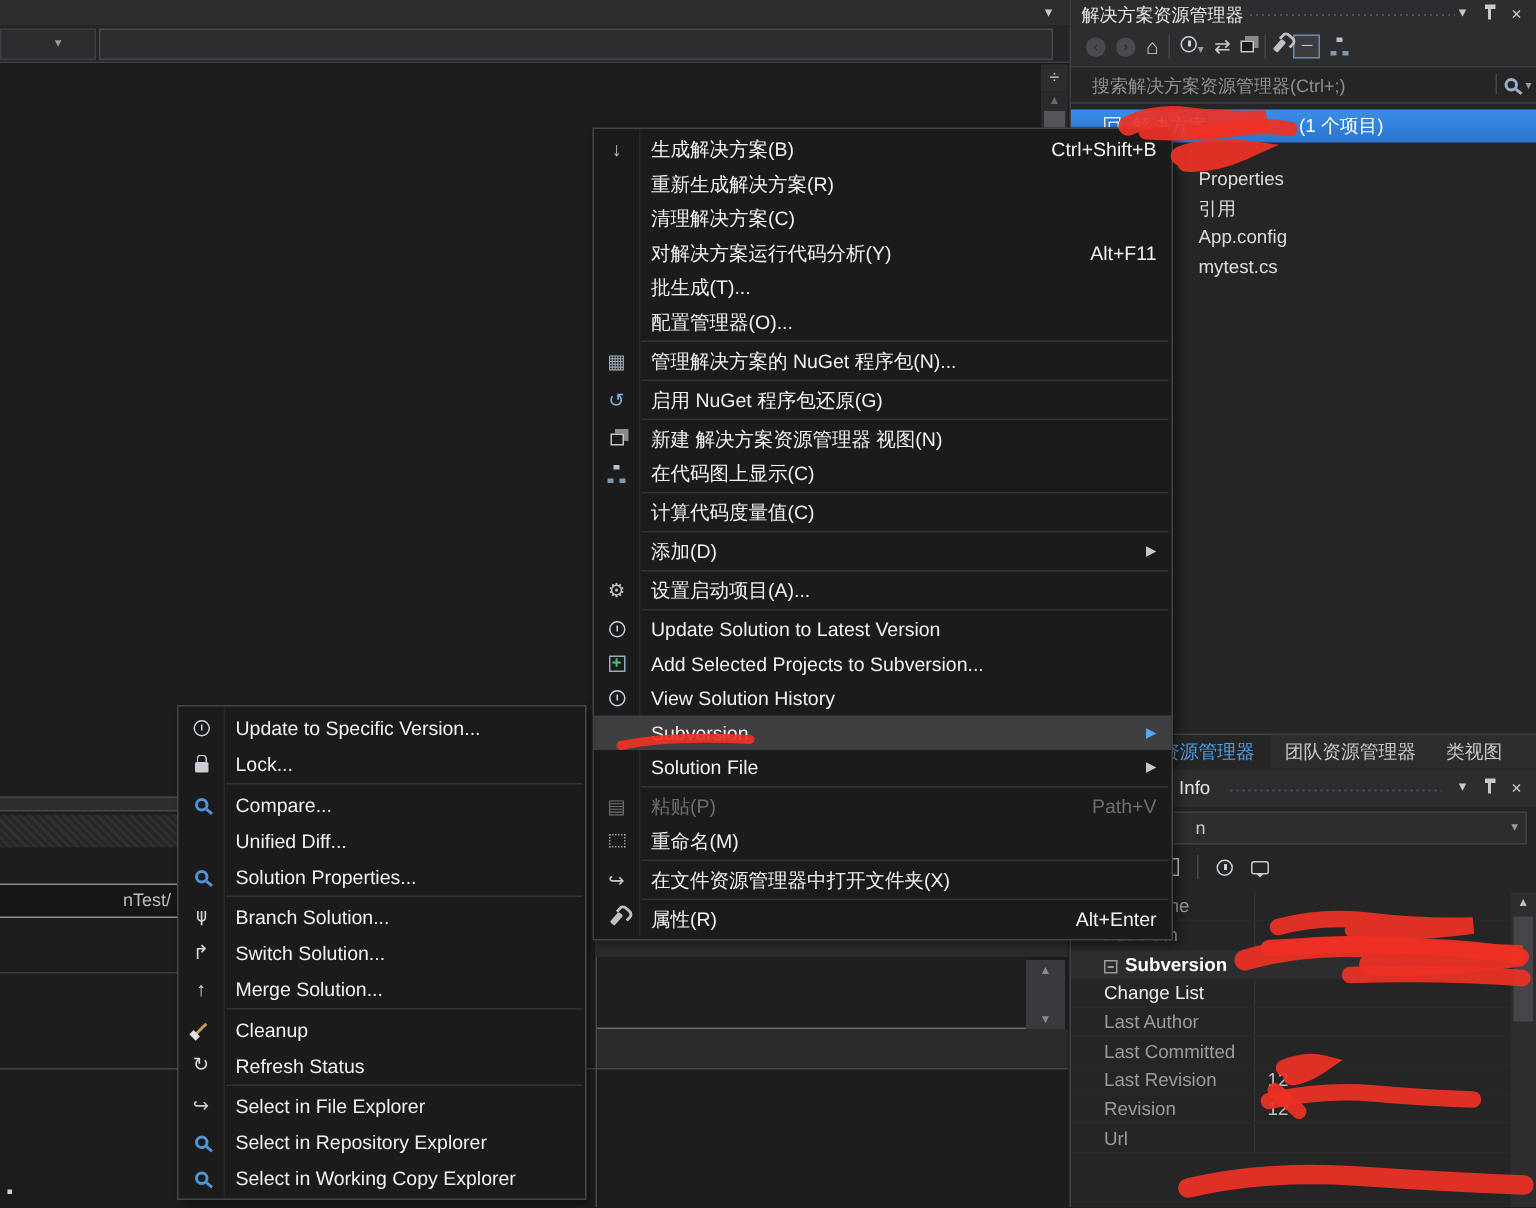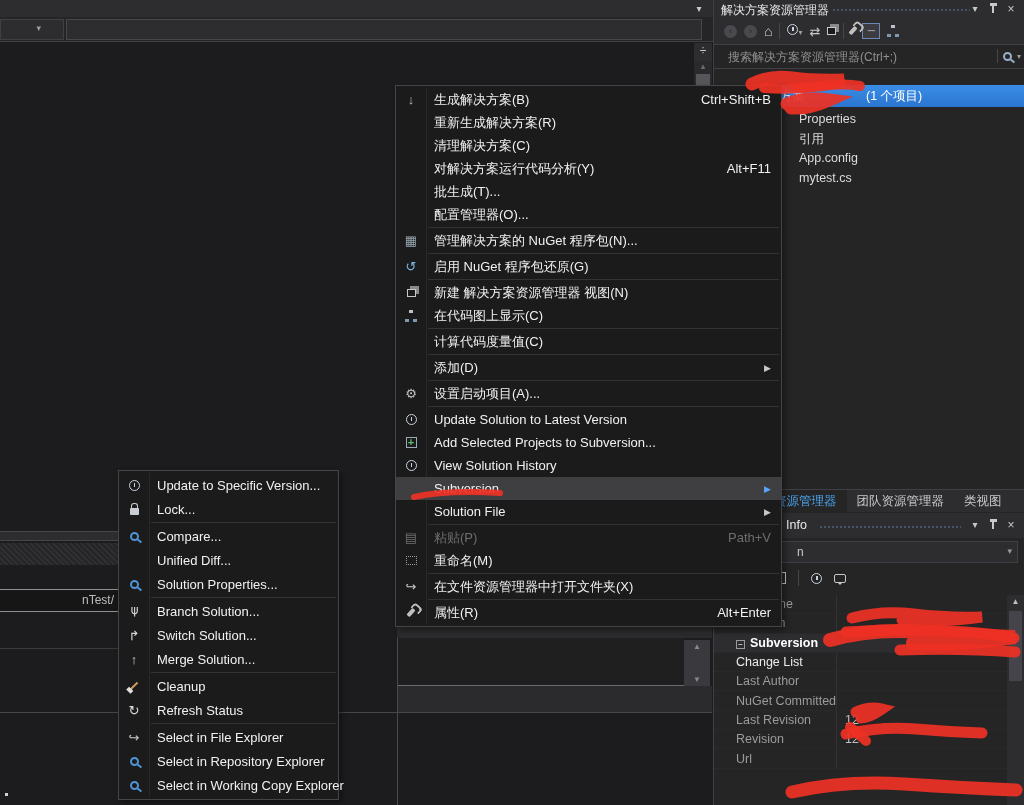--- a/index.html
+++ b/index.html
@@ -41,21 +41,21 @@
   .p-btn{position:absolute;top:1px;width:16px;height:16px;text-align:center;line-height:16px;color:#c8c8c8;font-size:10px;}
   .p-toolbar{position:absolute;left:0;top:18px;width:311px;height:27px;background:#2d2d30;border-bottom:1px solid #3f3f46;display:flex;align-items:center;gap:7px;padding-left:10px;}
   .tsep{width:1px;height:16px;background:#46464c;}
   .cs-navc{width:13px;height:13px;border-radius:50%;background:#4a4a4e;color:#26262a;font-size:9px;line-height:13px;text-align:center;display:inline-block;}
   .boxed{width:18px;height:16px;border:1px solid #6a88b4;background:#3c3c40;color:#c8c8c8;text-align:center;line-height:14px;font-size:10px;}
   .p-search{position:absolute;left:0;top:45px;width:311px;height:24px;background:#252526;border-bottom:1px solid #3f3f46;}
   .p-search .ph{position:absolute;left:14px;top:4px;color:#8f8f8f;font-size:12px;}
   .p-search .right{position:absolute;right:4px;top:4px;display:flex;align-items:center;gap:5px;}
   .p-search .vsep{width:1px;height:14px;background:#46464c;}
 
-  .root-row{position:absolute;left:0;top:73px;width:311px;height:22px;background:linear-gradient(#3a8ee6,#2a74cf);color:#fff;margin-top:12px;}
+  .root-row{position:absolute;left:0;top:73px;width:311px;height:22px;background:linear-gradient(#3a8ee6,#2a74cf);color:#fff;}
   .sol-icon{position:absolute;left:22px;top:5px;width:11px;height:11px;border:1px solid #eaeaea;background:#2a74cf;}
   .sol-icon::after{content:"";position:absolute;left:2px;top:2px;width:5px;height:5px;border:1px solid #eaeaea;}
   .root-row .t1{position:absolute;left:41px;top:3px;font-size:12.5px;}
   .root-row .t2{position:absolute;left:152px;top:3px;font-size:12.5px;}
   .tree{position:absolute;left:0;top:110px;width:311px;}
   .tree .trow{height:19.5px;line-height:19.5px;padding-left:85px;color:#dcdcdc;font-size:12.5px;white-space:nowrap;}
 
   .tabs{position:absolute;left:0;top:489px;width:311px;height:23px;background:#2d2d30;display:flex;align-items:stretch;border-top:1px solid #3f3f46;}
   .tab{padding:0 10px;line-height:22px;color:#c8c8c8;font-size:12.5px;}
   .tab.active{background:#252526;color:#4aa0e8;}
@@ -236,21 +236,21 @@
         </div>
         <div class="grow bright">
           <span class="lbl">Change List</span>
           <span class="val"></span>
         </div>
         <div class="grow">
           <span class="lbl">Last Author</span>
           <span class="val"></span>
         </div>
         <div class="grow">
-          <span class="lbl">NuGet Committed</span>
+          <span class="lbl">Last Committed</span>
           <span class="val"></span>
         </div>
         <div class="grow">
           <span class="lbl">Last Revision</span>
           <span class="val">12</span>
         </div>
         <div class="grow">
           <span class="lbl">Revision</span>
           <span class="val">12</span>
         </div>
@@ -393,21 +393,21 @@
       <div class="msep"></div>
       <div class="mrow">
         <span class="mi">
           <i class="cs-wrench"></i>
         </span>
         <span class="mlabel">属性(R)</span>
         <span class="msc">Alt+Enter</span>
       </div>
     </div>
 
-  <div class="menu sub z-sub" id="subMenu" style="left:118px;top:470px;width:221px;">
+  <div class="menu sub z-sub" id="subMenu" style="left:118px;top:470px;width:273px;">
     <div class="gutterline"></div>
   <div class="mrow">
         <span class="mi">
           <i class="cs-clock"></i>
         </span>
         <span class="mlabel">Update to Specific Version...</span>
       </div>
       <div class="mrow">
         <span class="mi">
           <span class="cs-lock"></span>

